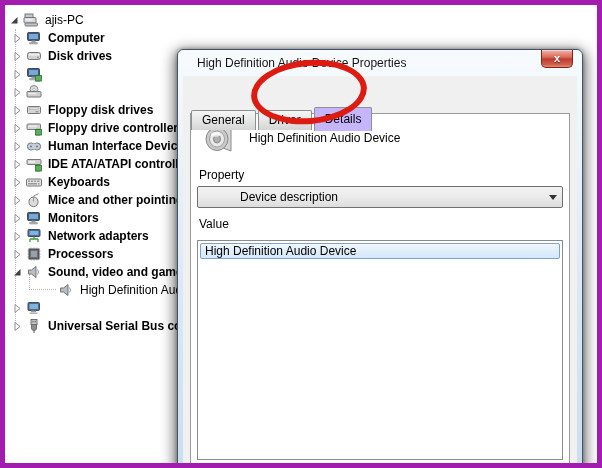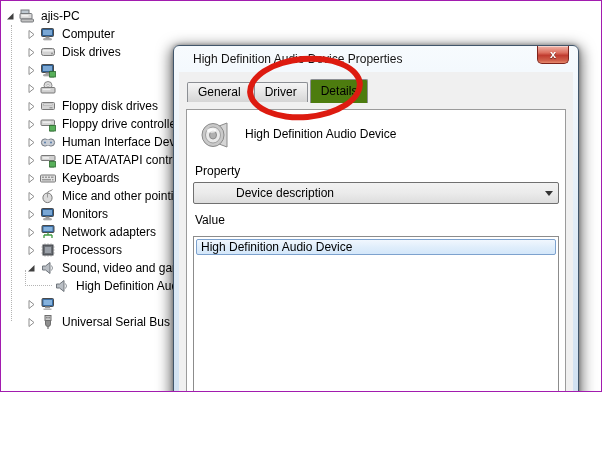--- a/index.html
+++ b/index.html
@@ -1,23 +1,23 @@
 <!DOCTYPE html>
 <html><head>
 <meta charset="utf-8">
 <style>
   html,body{margin:0;padding:0;background:#fff;font-family:"Liberation Sans",sans-serif;}
-  .screen{position:relative;width:602px;height:392px;box-sizing:border-box;
-          border:1px solid #a21caf;background:#fff;overflow:hidden;}
+  .screen{position:relative;width:602px;height:468px;box-sizing:border-box;
+          border:5px solid #a21caf;background:#fff;overflow:hidden;}
 
   
   .tree{position:absolute;left:0;top:0;width:100%;height:100%;padding-top:6px;box-sizing:border-box;z-index:1;}
   .tree-row{height:18px;display:flex;align-items:center;font-size:12px;color:#000;white-space:nowrap;}
   .tree-row.lvl0{padding-left:4px;}
-  .tree-row.lvl1{padding-left:25px;}
+  .tree-row.lvl1{padding-left:7px;font-weight:bold;}
   .tree-row.lvl2{padding-left:53px;}
   .expander{width:11px;height:11px;margin-right:3px;flex:0 0 auto;display:inline-flex;}
   .expander svg{width:11px;height:11px;}
   .ticon{width:16px;height:16px;margin-right:6px;flex:0 0 auto;display:inline-flex;}
   .ticon svg{width:16px;height:16px;}
   .connector{position:absolute;border-color:#b4b4b4;pointer-events:none;}
   .conn-a{left:10px;top:24px;height:296px;border-left:1px dotted #b4b4b4;}
   .conn-b{left:24px;top:269px;width:26px;height:15px;border-left:1px dotted #b4b4b4;border-bottom:1px dotted #b4b4b4;}
 
   
@@ -29,25 +29,25 @@
   .title-text{position:absolute;left:13px;top:6px;font-size:12px;color:#141414;
               text-shadow:0 0 3px rgba(255,255,255,.9);}
   .close-btn{position:absolute;right:9px;top:0;width:32px;height:18px;box-sizing:border-box;
              border:1px solid #7e241c;border-top:none;border-radius:0 0 5px 5px;
              background:linear-gradient(180deg,#f0b4a8 0%,#dc6e5e 40%,#c03b2f 55%,#d0604b 85%,#e88a6d 100%);
              color:#fff;font-size:11px;font-weight:bold;line-height:16px;text-align:center;
              text-shadow:0 1px 1px rgba(0,0,0,.5);cursor:default;
              box-shadow:inset 0 1px 0 rgba(255,255,255,.45);}
   .face{position:absolute;left:5px;right:5px;top:26px;bottom:0;background:#f0f0f0;}
 
-  .tabs{position:absolute;top:6px;left:8px;display:flex;align-items:flex-end;height:24px;z-index:3;}
+  .tabs{position:absolute;top:30px;left:8px;display:flex;align-items:flex-end;height:24px;z-index:3;}
   .tab{box-sizing:border-box;height:20px;line-height:18px;padding:0 10px;margin-right:2px;
        font-size:12px;color:#000;border:1px solid #8c8f94;border-bottom:none;border-radius:2px 2px 0 0;
        background:linear-gradient(180deg,#f5f5f5 0%,#e6e6e6 50%,#d5d5d5 100%);cursor:default;}
-  .tab.active{height:24px;line-height:22px;background:#4d7c0f;margin-bottom:-1px;}
+  .tab.active{height:24px;line-height:22px;background:#c4b5fd;margin-bottom:-1px;}
 
   .page{position:absolute;left:7px;right:7px;top:37px;height:352px;background:#fff;
         border:1px solid #9b9b9b;}
   .dev-icon{position:absolute;left:12px;top:8px;width:34px;height:34px;}
   .dev-name{position:absolute;left:58px;top:17px;font-size:12px;color:#000;}
   .lbl{position:absolute;left:8px;font-size:12px;color:#000;}
   .lbl-property{top:54px;}
   .lbl-value{top:103px;}
   .combo{position:absolute;left:6px;right:6px;top:72px;height:22px;box-sizing:border-box;
          border:1px solid #707070;border-radius:2px;display:flex;align-items:center;

